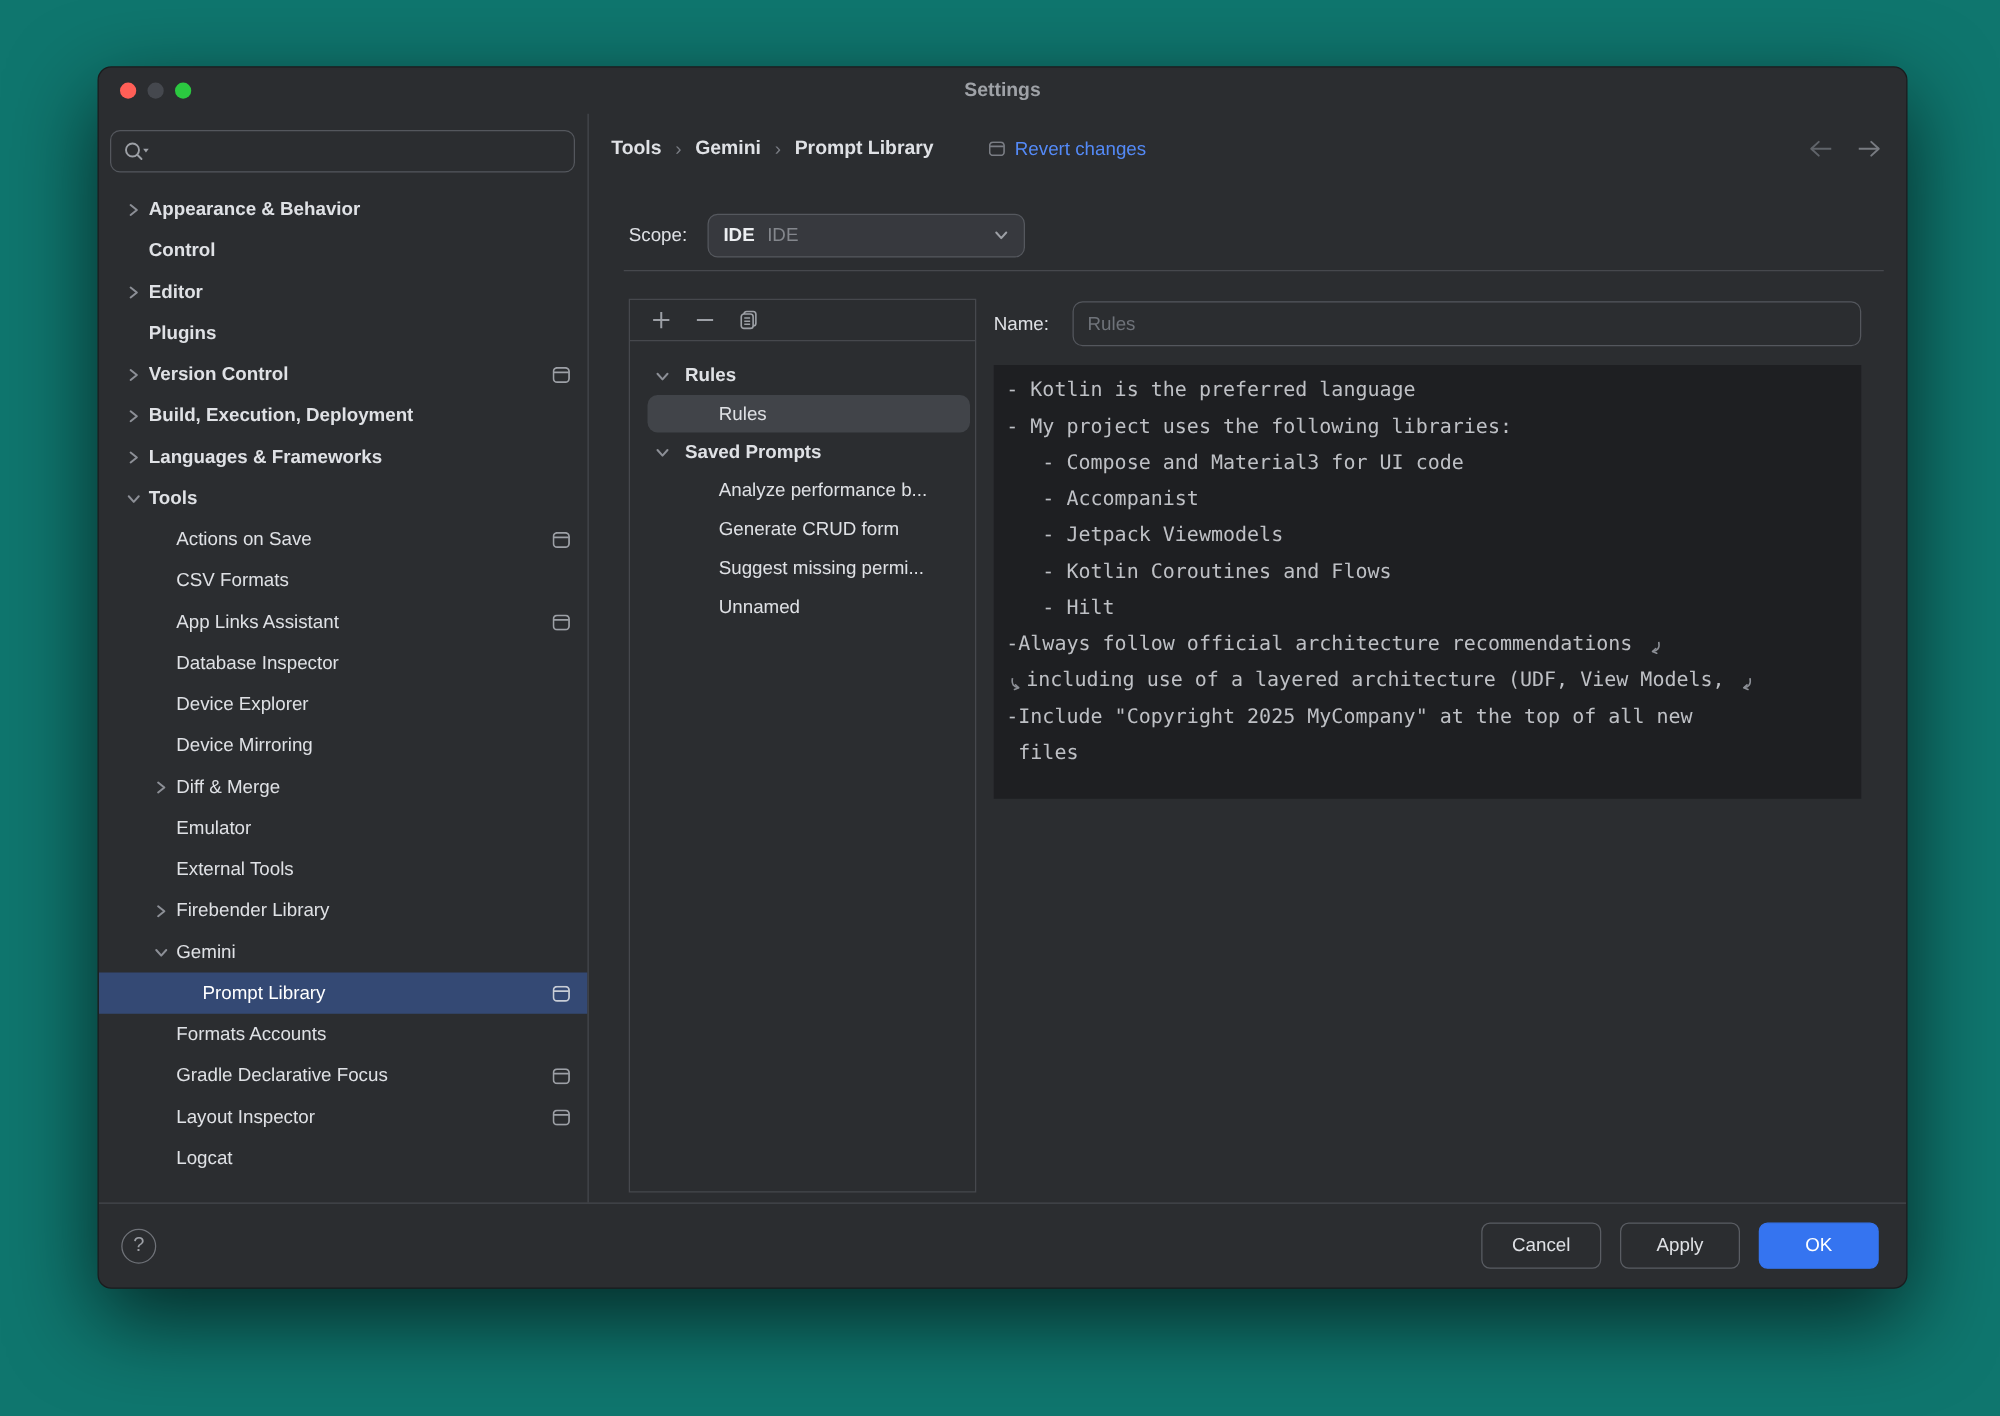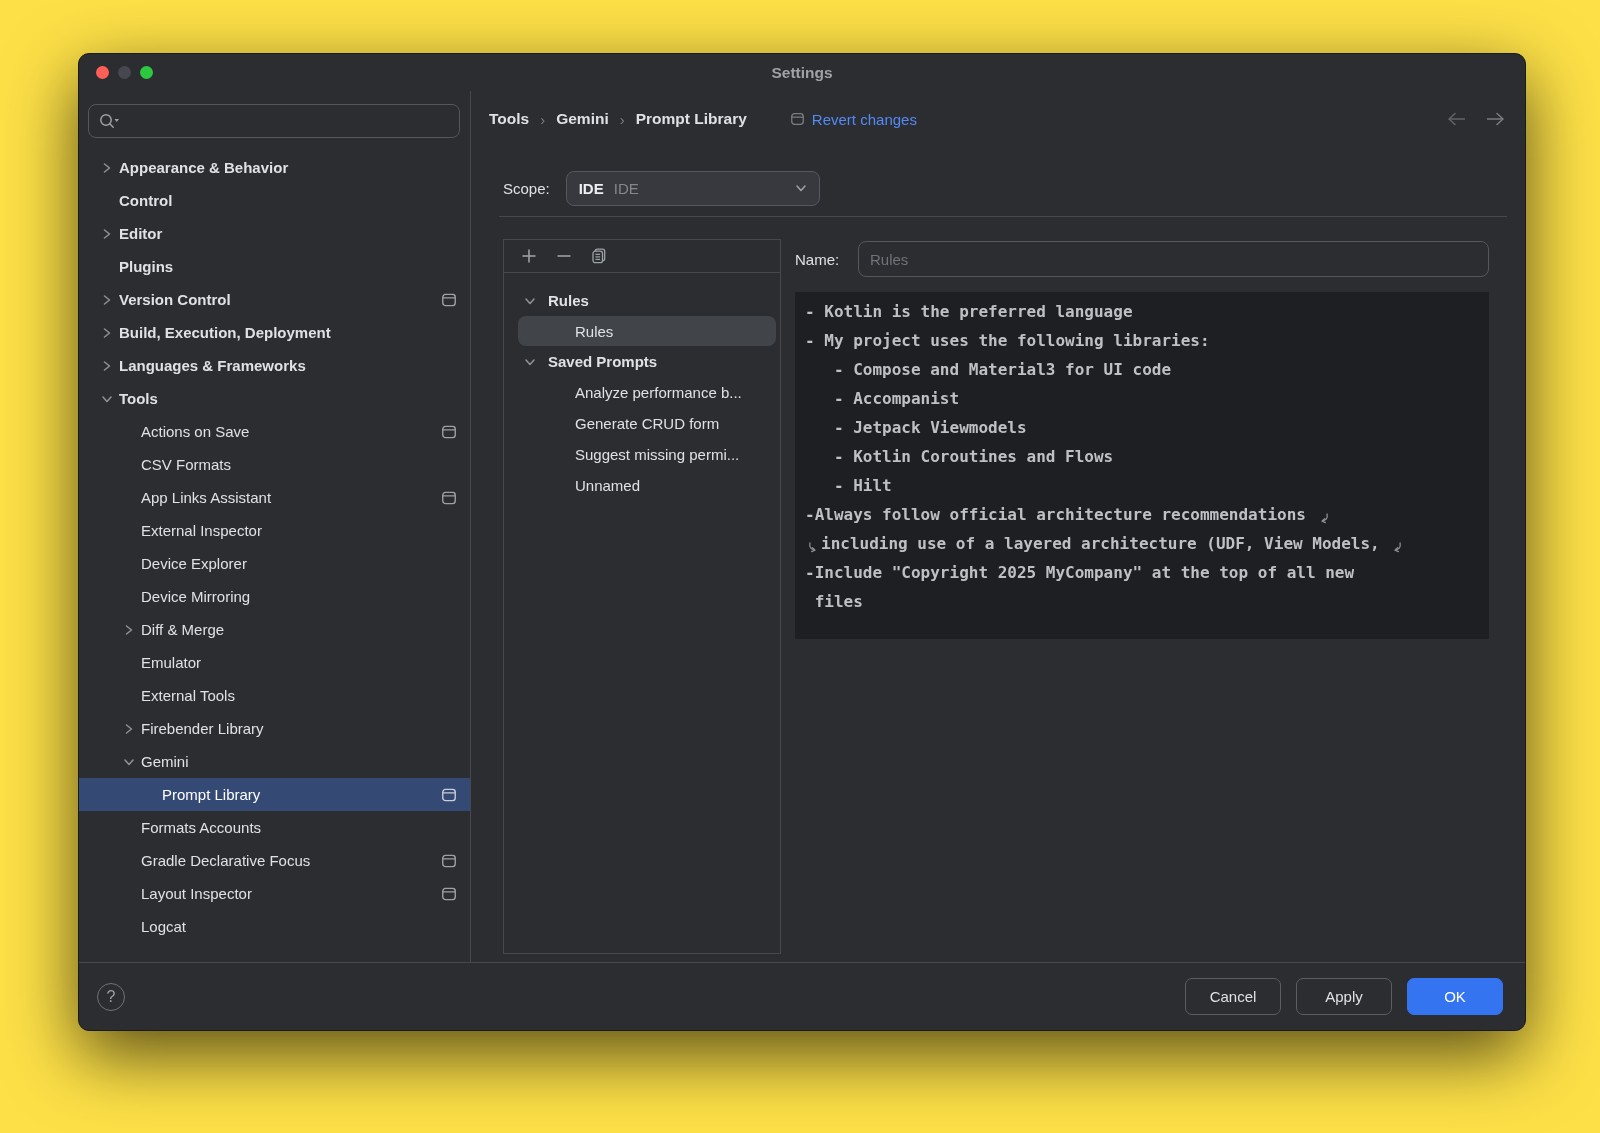--- a/index.html
+++ b/index.html
@@ -1,18 +1,18 @@
 <!DOCTYPE html>
 <html><head>
 <meta charset="utf-8">
 <style>
   * { margin:0; padding:0; box-sizing:border-box; }
   html,body { width:1600px; height:1133px; background:#000; overflow:hidden;
     font-family:"Liberation Sans","DejaVu Sans",sans-serif; }
-  .stage { position:relative; width:1600px; height:1133px; background:#fde047; }
+  .stage { position:relative; width:1600px; height:1133px; background:#0f766e; }
 
   .window { position:absolute; left:78px; top:53px; width:1448px; height:978px;
     background:#2b2d30; border-radius:11px; border:1px solid #1a1b1d;
     box-shadow:0 24px 70px rgba(0,0,0,.65); display:flex; flex-direction:column; overflow:hidden; }
 
   
   .titlebar { height:37px; position:relative; flex:0 0 37px; display:flex; align-items:center; }
   .lights { position:absolute; left:17px; top:0; bottom:0; display:flex; gap:9px; align-items:center; }
   .light { width:13px; height:13px; border-radius:50%; }
   .light.red { background:#ff5f57; }
@@ -77,21 +77,21 @@
 
   .form-col { flex:1; display:flex; flex-direction:column; min-width:0; }
   .name-row { margin-top:2px; height:36px; display:flex; align-items:center; }
   .name-label { color:#dfe1e5; font-size:15px; width:63px; flex:0 0 63px; }
   .name-row input { flex:1; height:36px; background:transparent; border:1px solid #54575d;
     border-radius:8px; outline:none; padding:0 11px; color:#dfe1e5; font-size:15px; }
   .name-row input::placeholder { color:#6f737a; }
 
   .editor { margin-top:15px; height:347px; background:#1e1f22; padding:5px 10px;
     font-family:"DejaVu Sans Mono",monospace; font-size:16px; line-height:29px;
-    font-weight:700; color:#bec0c5; overflow:hidden; }
+    font-weight:400; color:#bec0c5; overflow:hidden; }
   .eline { height:29px; white-space:pre; display:flex; align-items:center; }
   .eline > span { white-space:pre; }
   .wrapmark { display:inline-flex; color:#8c8f96; margin:0 2px; position:relative; top:3px; }
   .cursor { display:inline-block; width:2px; height:19px; background:#d2d4d9;
     vertical-align:middle; margin-left:1px; }
 
   
   .footer { height:68px; flex:0 0 68px; border-top:1px solid #46484d; display:flex;
     align-items:center; padding:0 22px 0 18px; }
   .help-circle { width:28px; height:28px; border:1.5px solid #6f7278; border-radius:50%;
@@ -260,21 +260,21 @@
             <span class="chev"></span>
             <span>App Links Assistant</span>
             <span class="rowicon">
                 <svg width="14" height="13">
                   <use href="#win-icon"></use>
                 </svg>
               </span>
           </div>
           <div class="srow lv1">
             <span class="chev"></span>
-            <span>External Inspector</span>
+            <span>Database Inspector</span>
           </div>
           <div class="srow lv1">
             <span class="chev"></span>
             <span>Device Explorer</span>
           </div>
           <div class="srow lv1">
             <span class="chev"></span>
             <span>Device Mirroring</span>
           </div>
           <div class="srow lv1">

